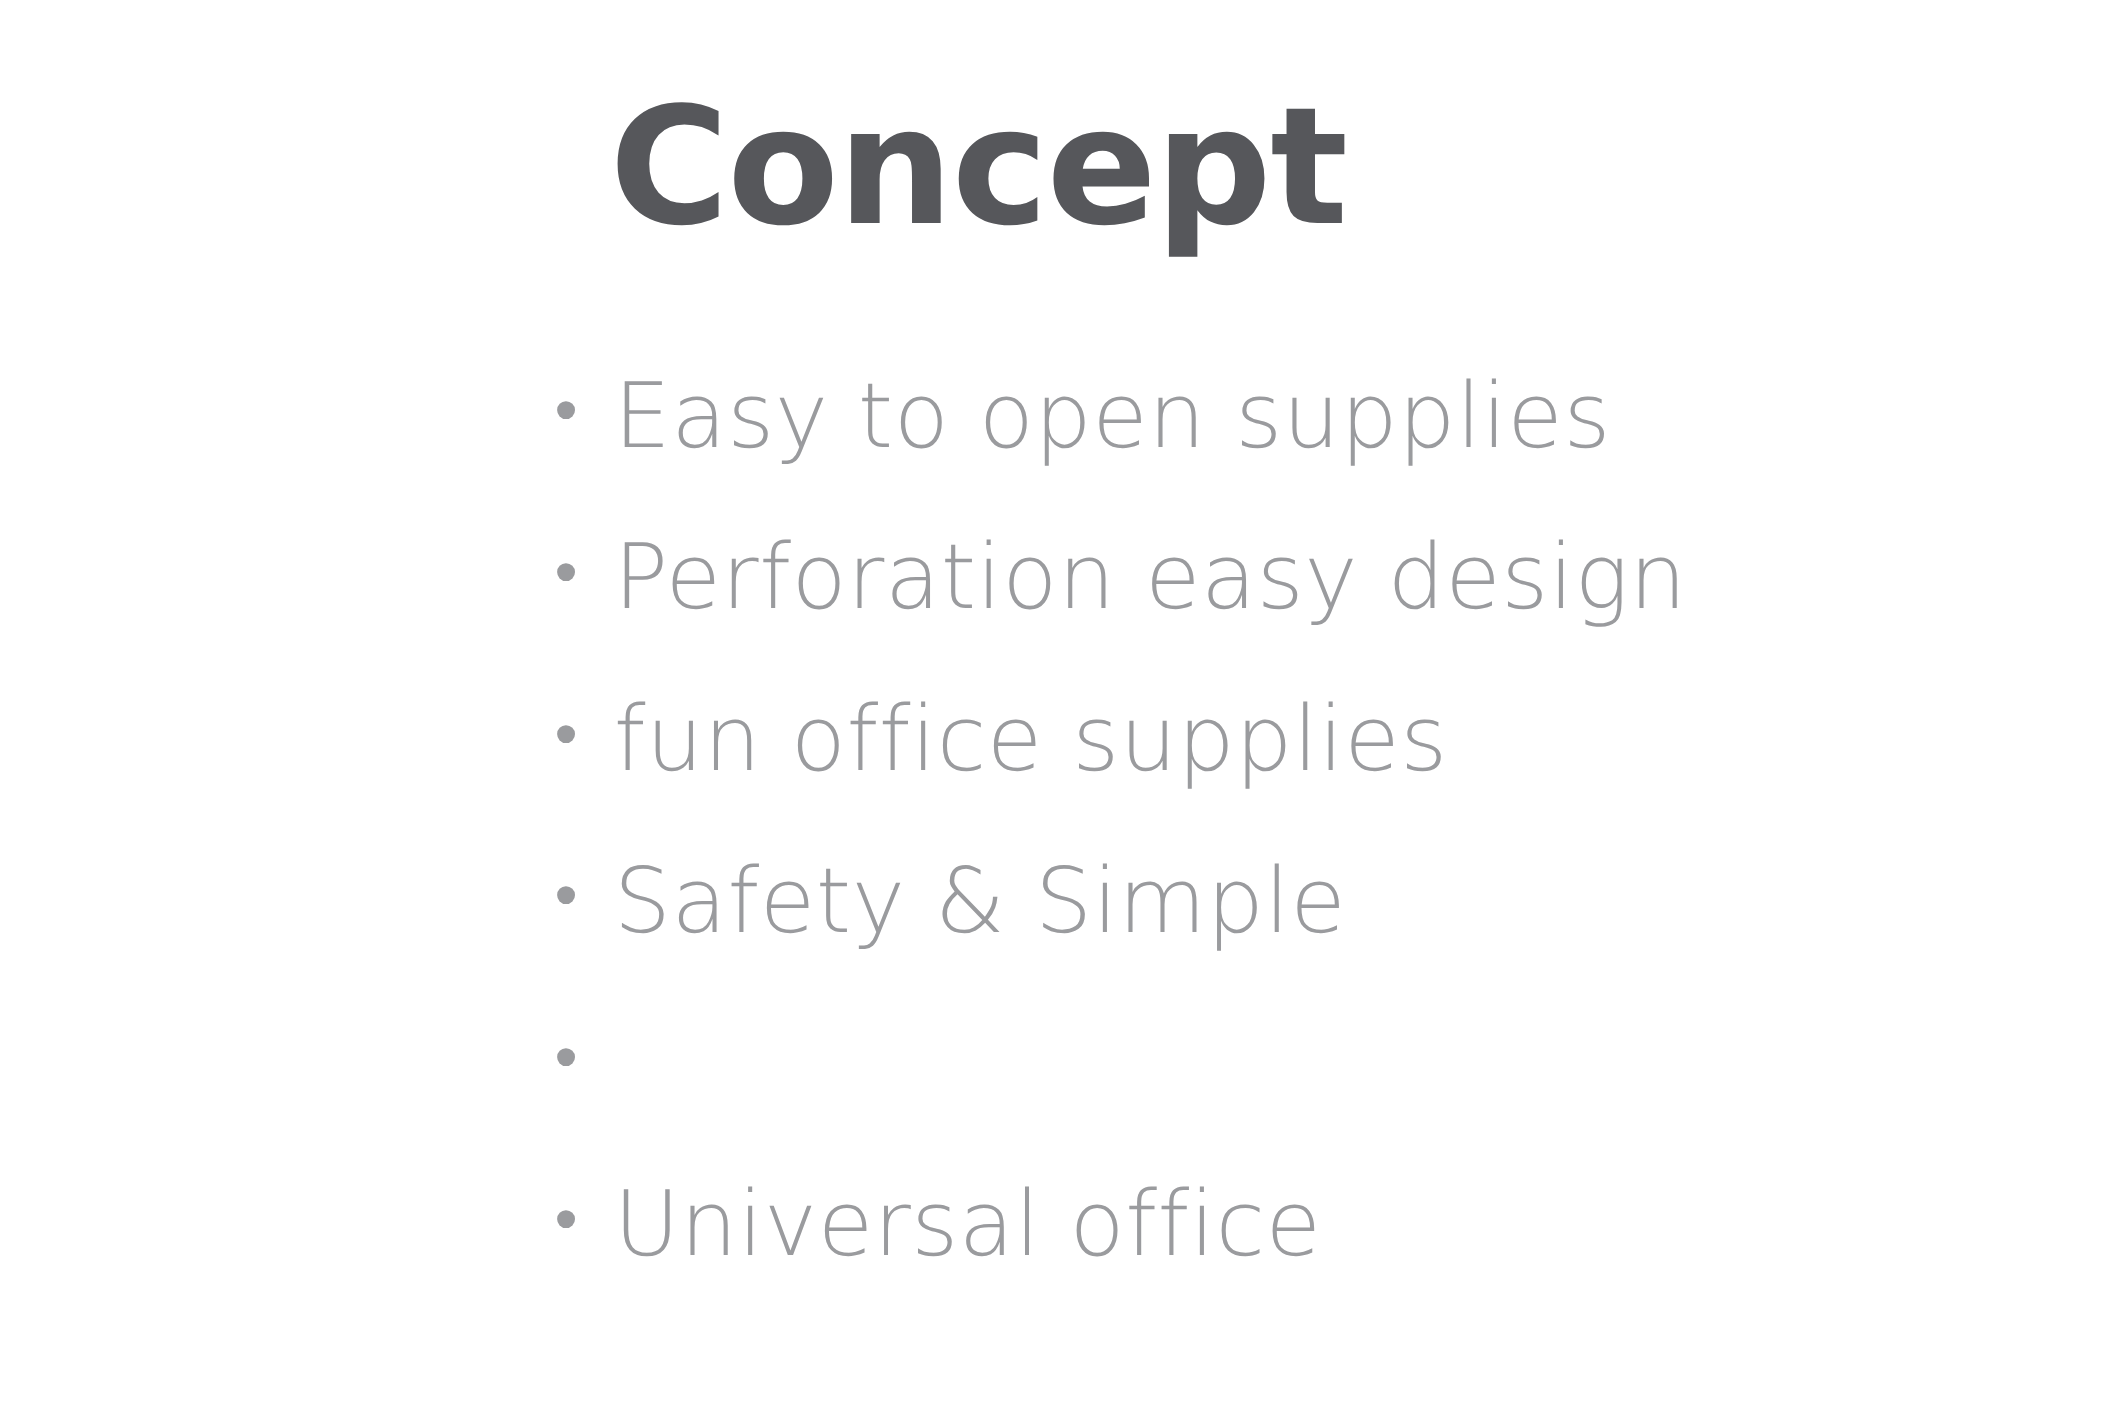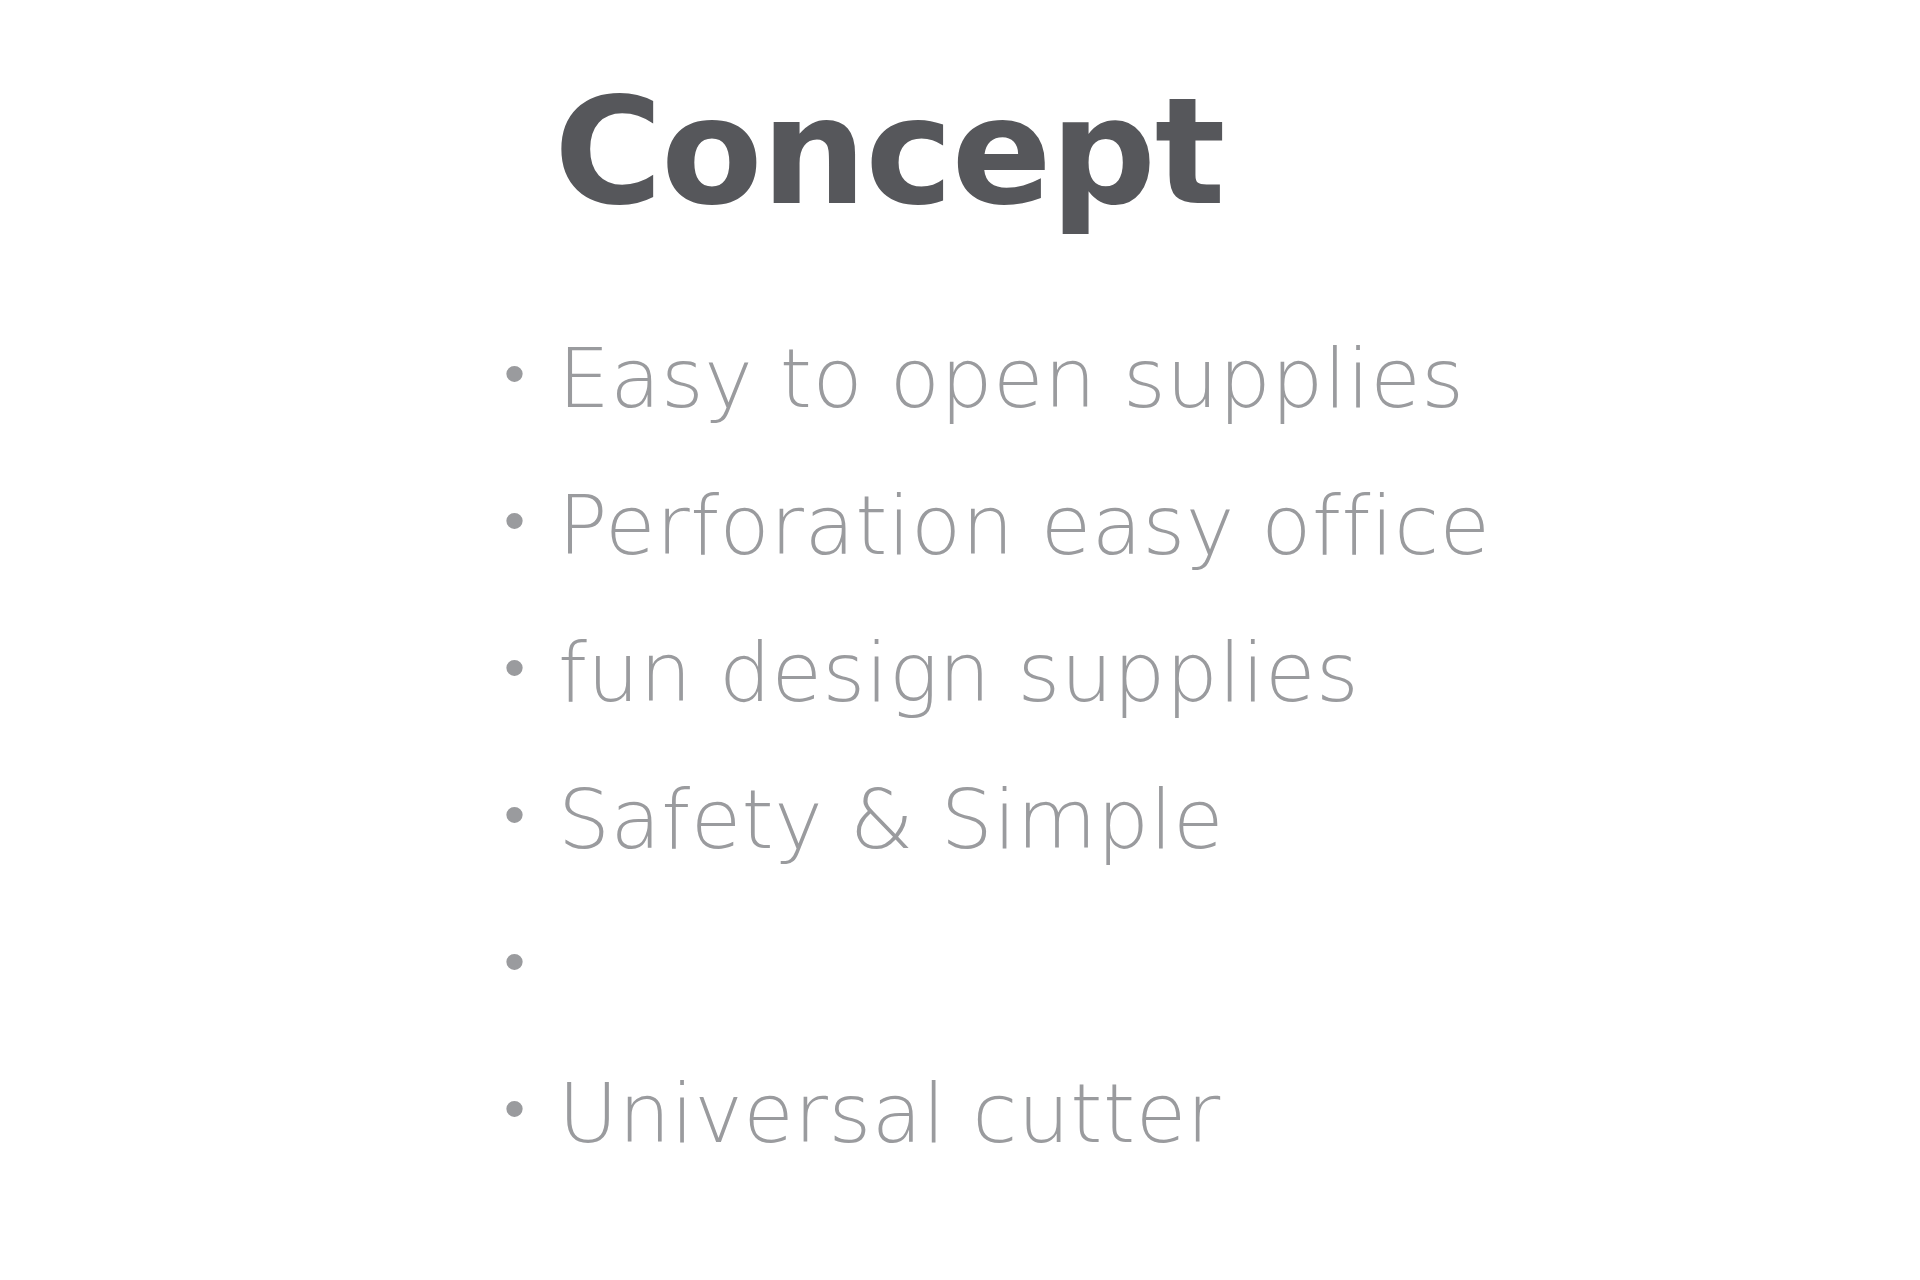--- a/index.html
+++ b/index.html
@@ -84,37 +84,37 @@
 
   <ul class="bullet-list">
 
     <li class="bullet-item">
       <span class="bullet-mark">•</span>
       <span class="bullet-text">Easy to open supplies</span>
     </li>
 
     <li class="bullet-item">
       <span class="bullet-mark">•</span>
-      <span class="bullet-text">Perforation easy office</span>
+      <span class="bullet-text">Perforation easy design</span>
     </li>
 
     <li class="bullet-item">
       <span class="bullet-mark">•</span>
-      <span class="bullet-text">fun design supplies</span>
+      <span class="bullet-text">fun office supplies</span>
     </li>
 
     <li class="bullet-item">
       <span class="bullet-mark">•</span>
       <span class="bullet-text">Safety &amp; Simple</span>
     </li>
 
     <li class="bullet-item">
       <span class="bullet-mark">•</span>
     </li>
 
     <li class="bullet-item">
       <span class="bullet-mark">•</span>
-      <span class="bullet-text">Universal cutter</span>
+      <span class="bullet-text">Universal office</span>
     </li>
 
   </ul>
 
 </div>
 
 </body></html>

